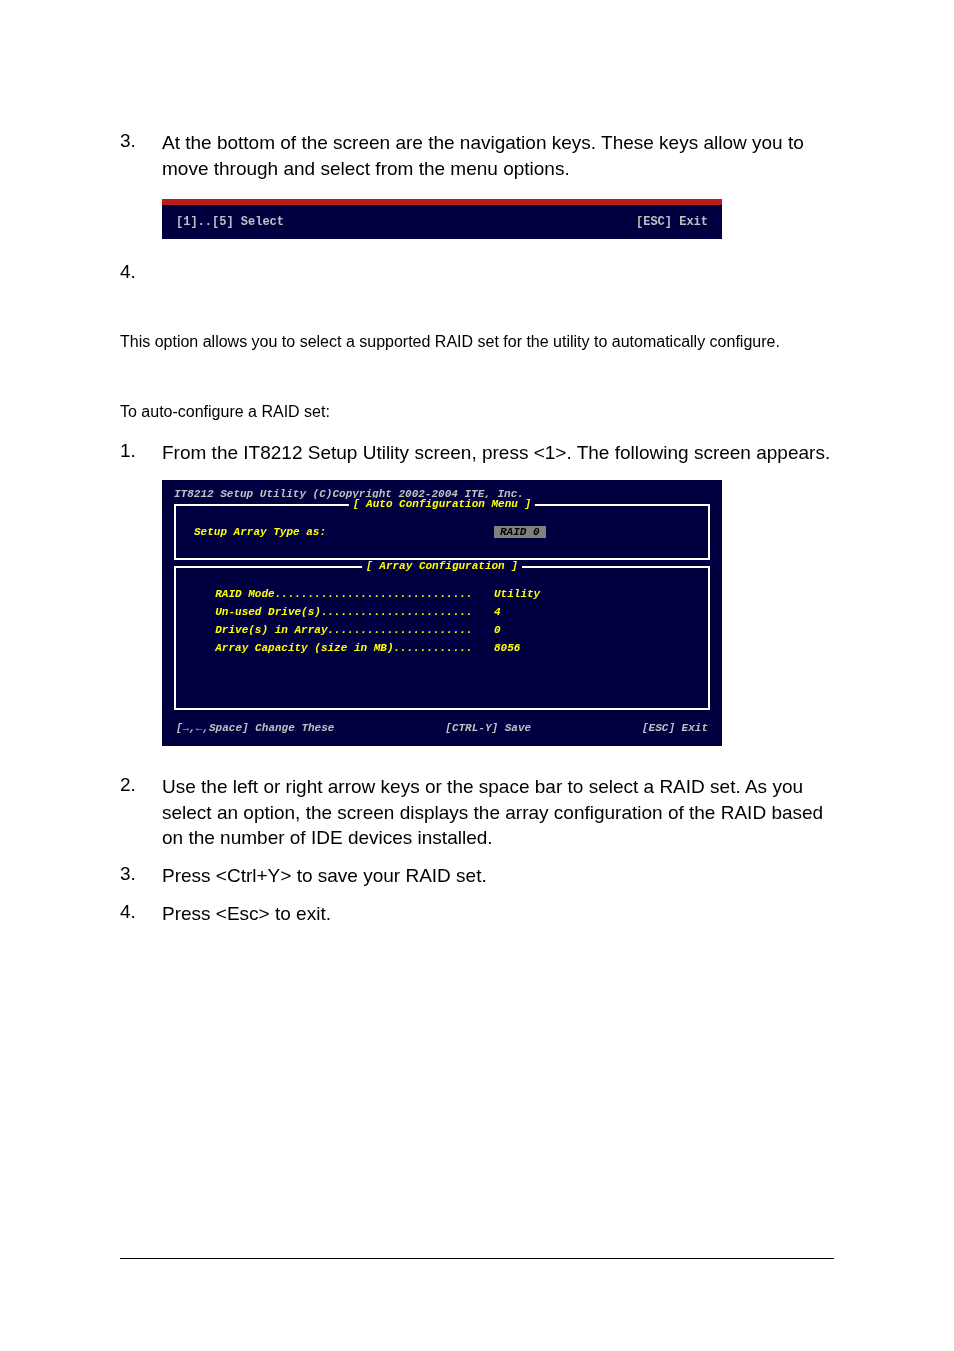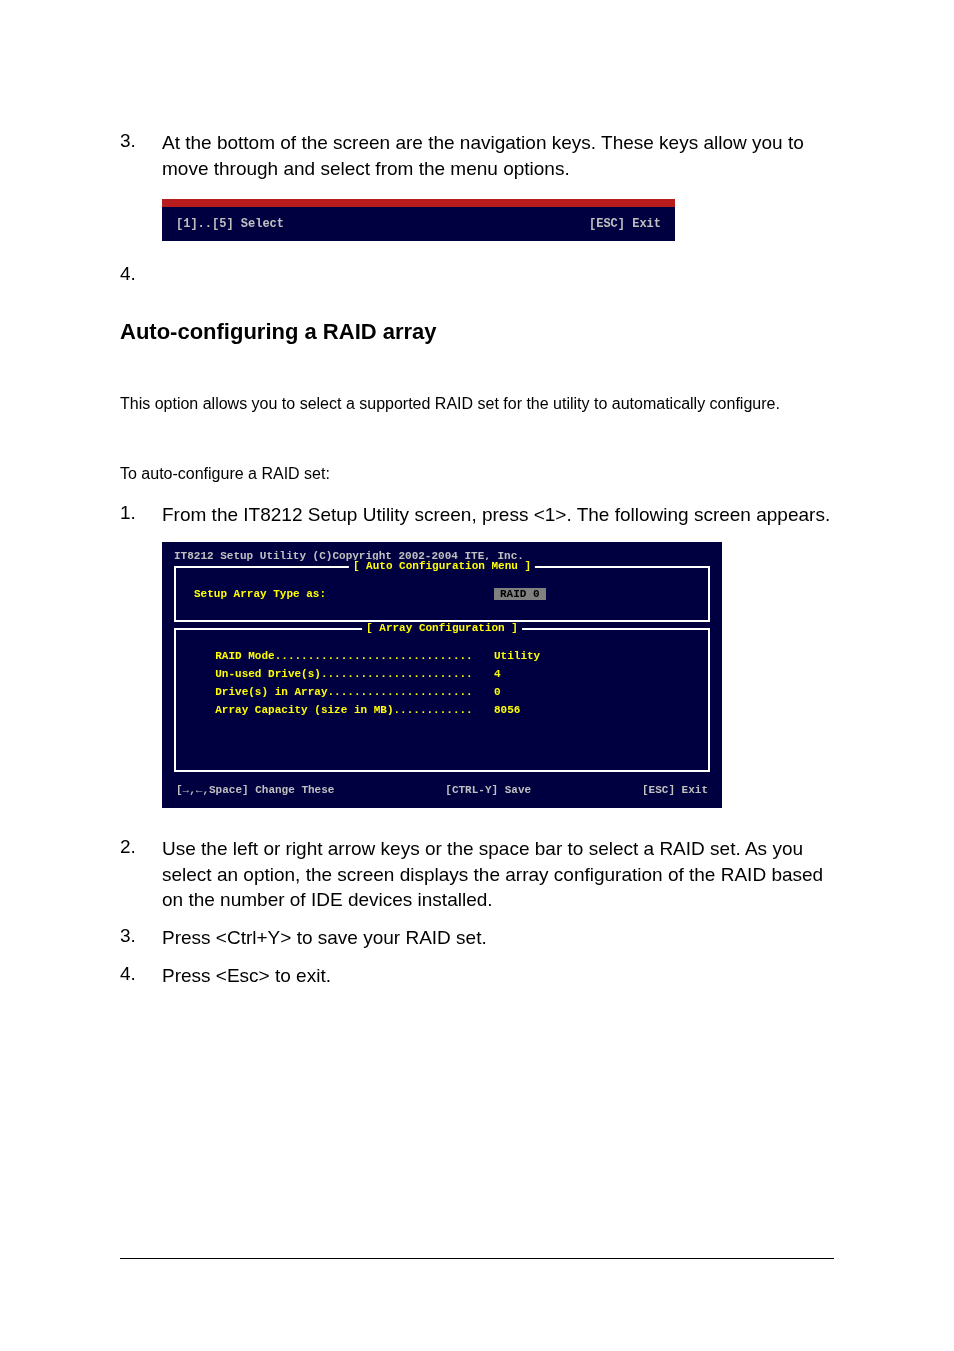--- a/index.html
+++ b/index.html
@@ -2,24 +2,24 @@
 <html><head>
 <meta charset="utf-8">
 <style>
   * { box-sizing: border-box; margin: 0; padding: 0; }
   html, body { width: 954px; height: 1351px; background: #fff; font-family: Arial, Helvetica, sans-serif; color: #000; }
   .page { padding: 130px 120px 0 120px; }
   ol.main { list-style: none; }
   ol.main > li { display: flex; margin-bottom: 12px; }
   ol.main > li > .num { width: 42px; flex-shrink: 0; font-size: 19px; }
   ol.main > li > .txt { font-size: 19px; line-height: 1.35; }
-  .navbar-shot { margin: 18px 0 22px 42px; width: 513px; background: #000040; border-top: 8px solid #b91c1c; color: #c0c0c0; font-family: "Courier New", monospace; font-size: 12px; font-weight: bold; padding: 10px 14px; display: flex; justify-content: space-between; }
+  .navbar-shot { margin: 18px 0 22px 42px; width: 560px; background: #000040; border-top: 6px solid #b91c1c; color: #c0c0c0; font-family: "Courier New", monospace; font-size: 12px; font-weight: bold; padding: 10px 14px; display: flex; justify-content: space-between; }
   h3.section { font-size: 22px; font-weight: bold; margin: 34px 0 8px 0; }
   p.para { font-size: 16px; line-height: 1.35; margin-bottom: 18px; margin-top: 48px; }
-  .bios-shot { margin: 14px 0 28px 42px; width: 560px; background: #000040; color: #fff; font-family: "Courier New", monospace; font-size: 11px; font-weight: bold; padding: 8px 12px 12px 12px; }
+  .bios-shot { margin: 14px 0 28px 42px; width: 560px; background: #000040; color: #fff; font-family: "Courier New", monospace; font-size: 11px; font-weight: bold; padding: 8px 12px 12px 12px; font-style: italic; }
   .bios-title { color: #c0c0c0; font-size: 11px; margin-bottom: 4px; }
   .bios-box { border: 2px double #fff; padding: 14px 18px; margin-bottom: 6px; position: relative; }
   .bios-box .legend { position: absolute; top: -8px; left: 50%; transform: translateX(-50%); background: #000040; color: #ffff00; padding: 0 4px; font-size: 11px; white-space: nowrap; }
   .bios-row { display: flex; margin: 6px 0; }
   .bios-label { color: #ffff00; width: 300px; }
   .bios-val-hl { background: #808080; color: #000; padding: 0 6px; }
   .bios-val { color: #ffff00; }
   .bios-footer { display: flex; justify-content: space-between; color: #c0c0c0; padding: 6px 2px 0 2px; font-size: 11px; }
   .footer { position: absolute; left: 120px; right: 120px; bottom: 86px; width: 714px; }
   .footer-line { border: none; border-top: 1px solid #000; margin-bottom: 6px; }
@@ -41,21 +41,20 @@
     <span>[1]..[5] Select</span>
     <span>[ESC] Exit</span>
   </div>
 
   <ol class="main">
     <li>
       <span class="num">4.</span>
     </li>
   </ol>
 
-  <h3 class="section">Auto-configuring a RAID array</h3>
   <p class="para">This option allows you to select a supported RAID set for the utility to automatically configure.</p>
   <p class="para">To auto-configure a RAID set:</p>
 
   <ol class="main">
     <li>
       <span class="num">1.</span>
       <span class="txt">From the IT8212 Setup Utility screen, press &lt;1&gt;. The following screen appears.</span>
     </li>
   </ol>
 

